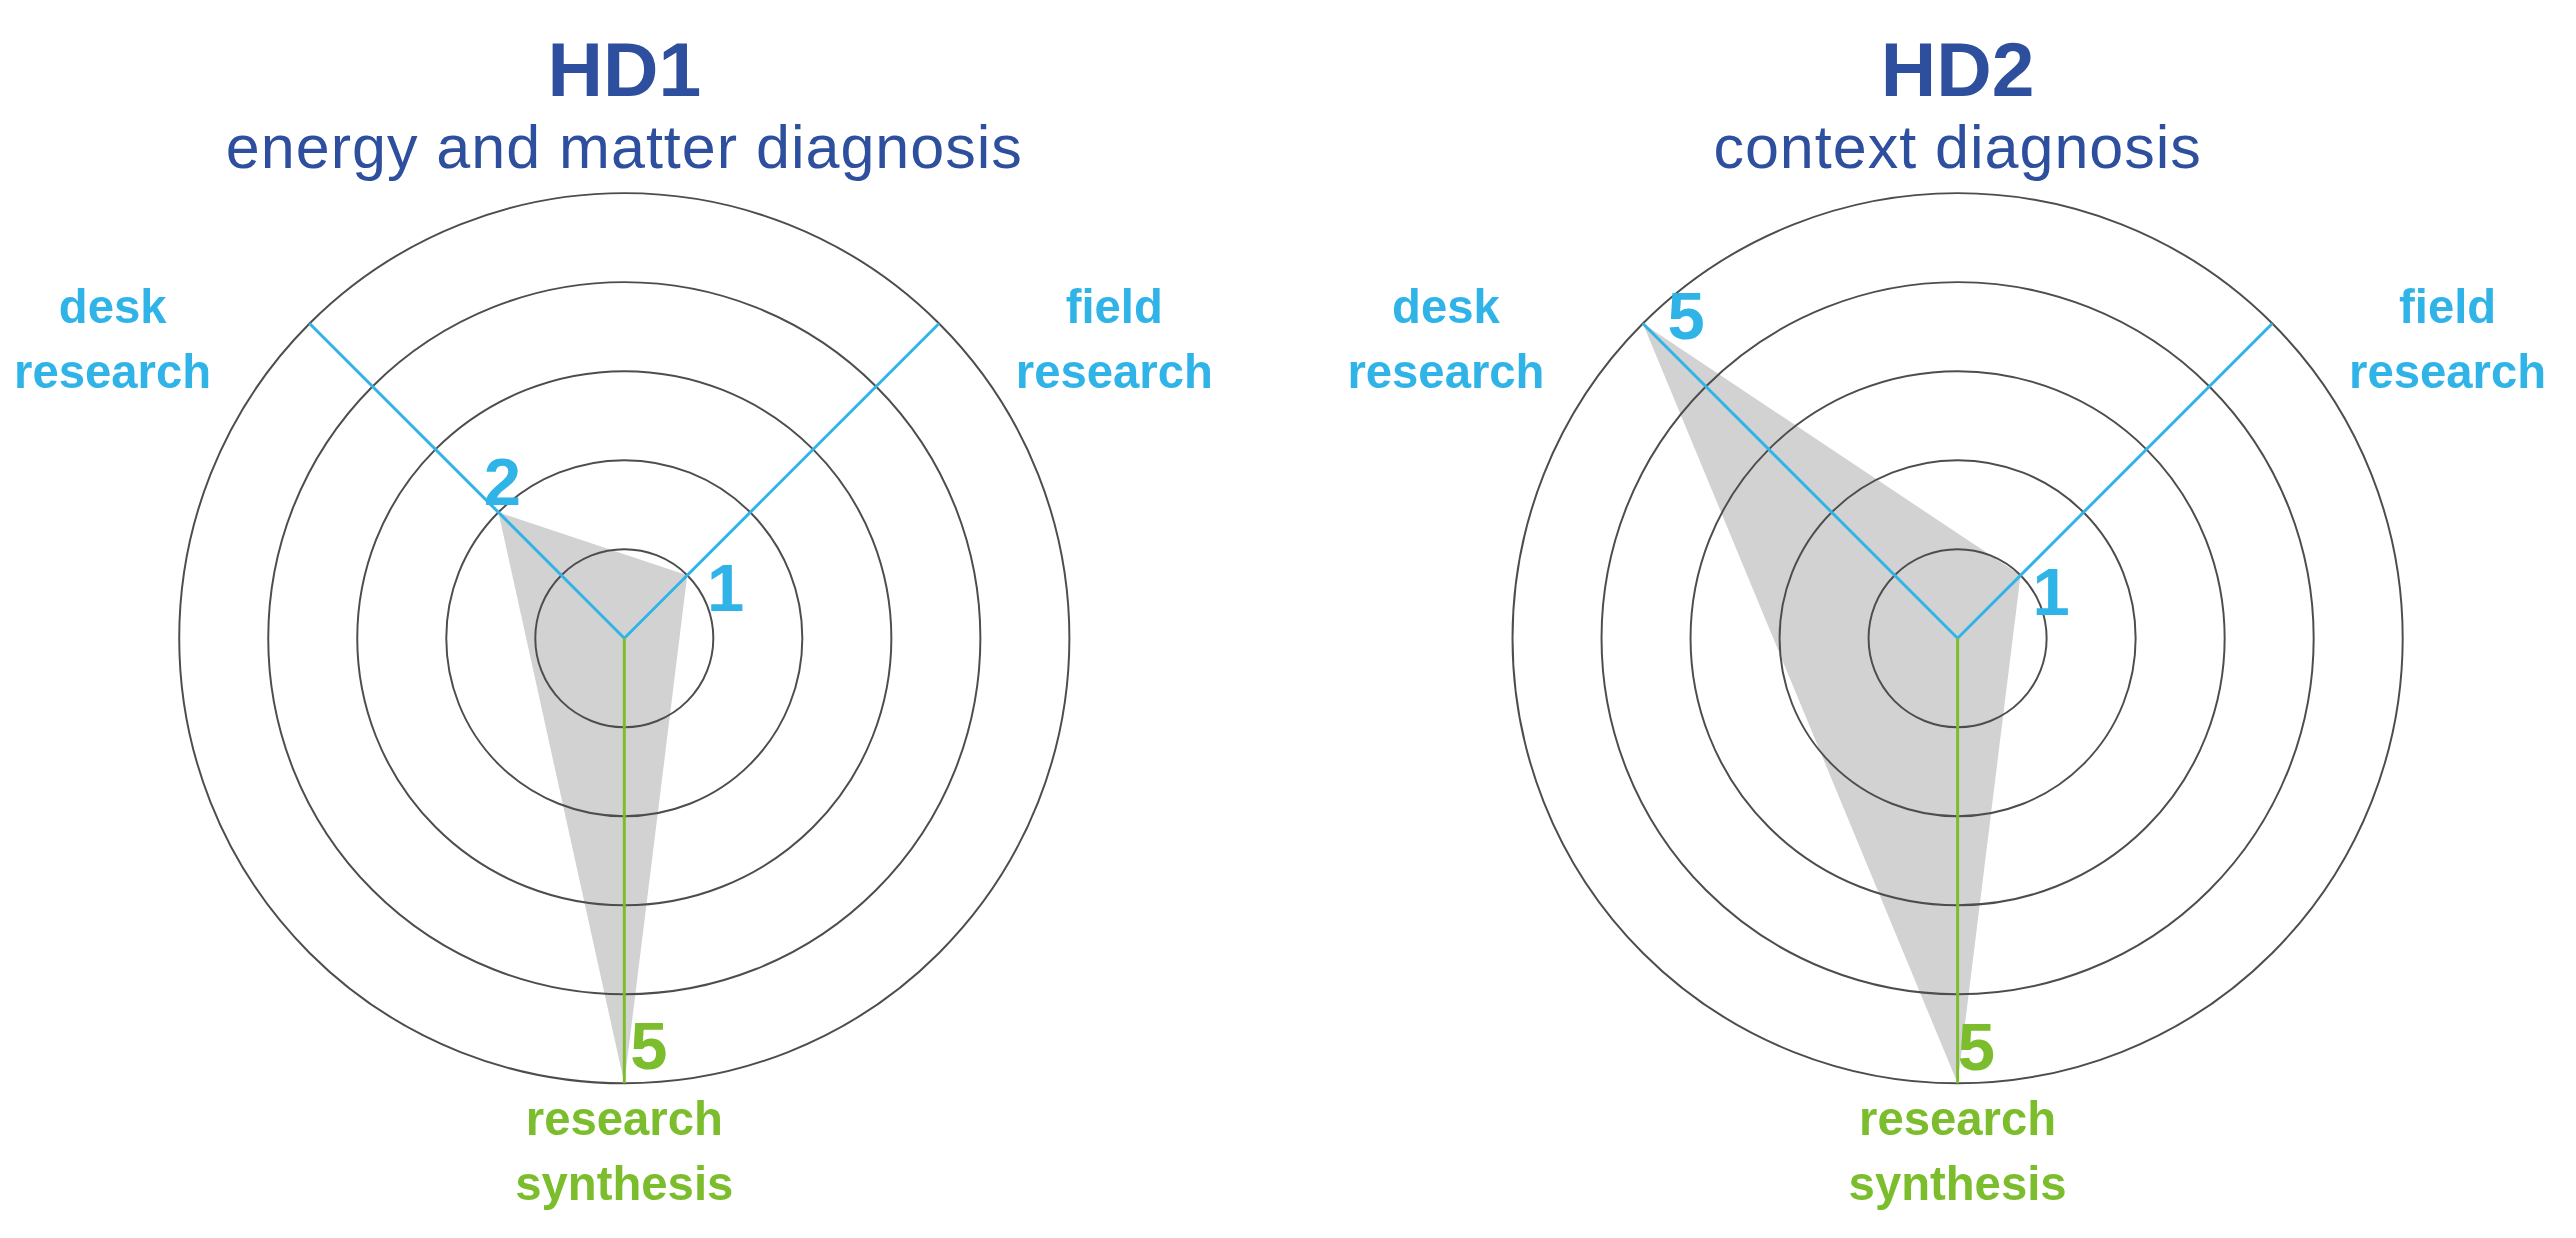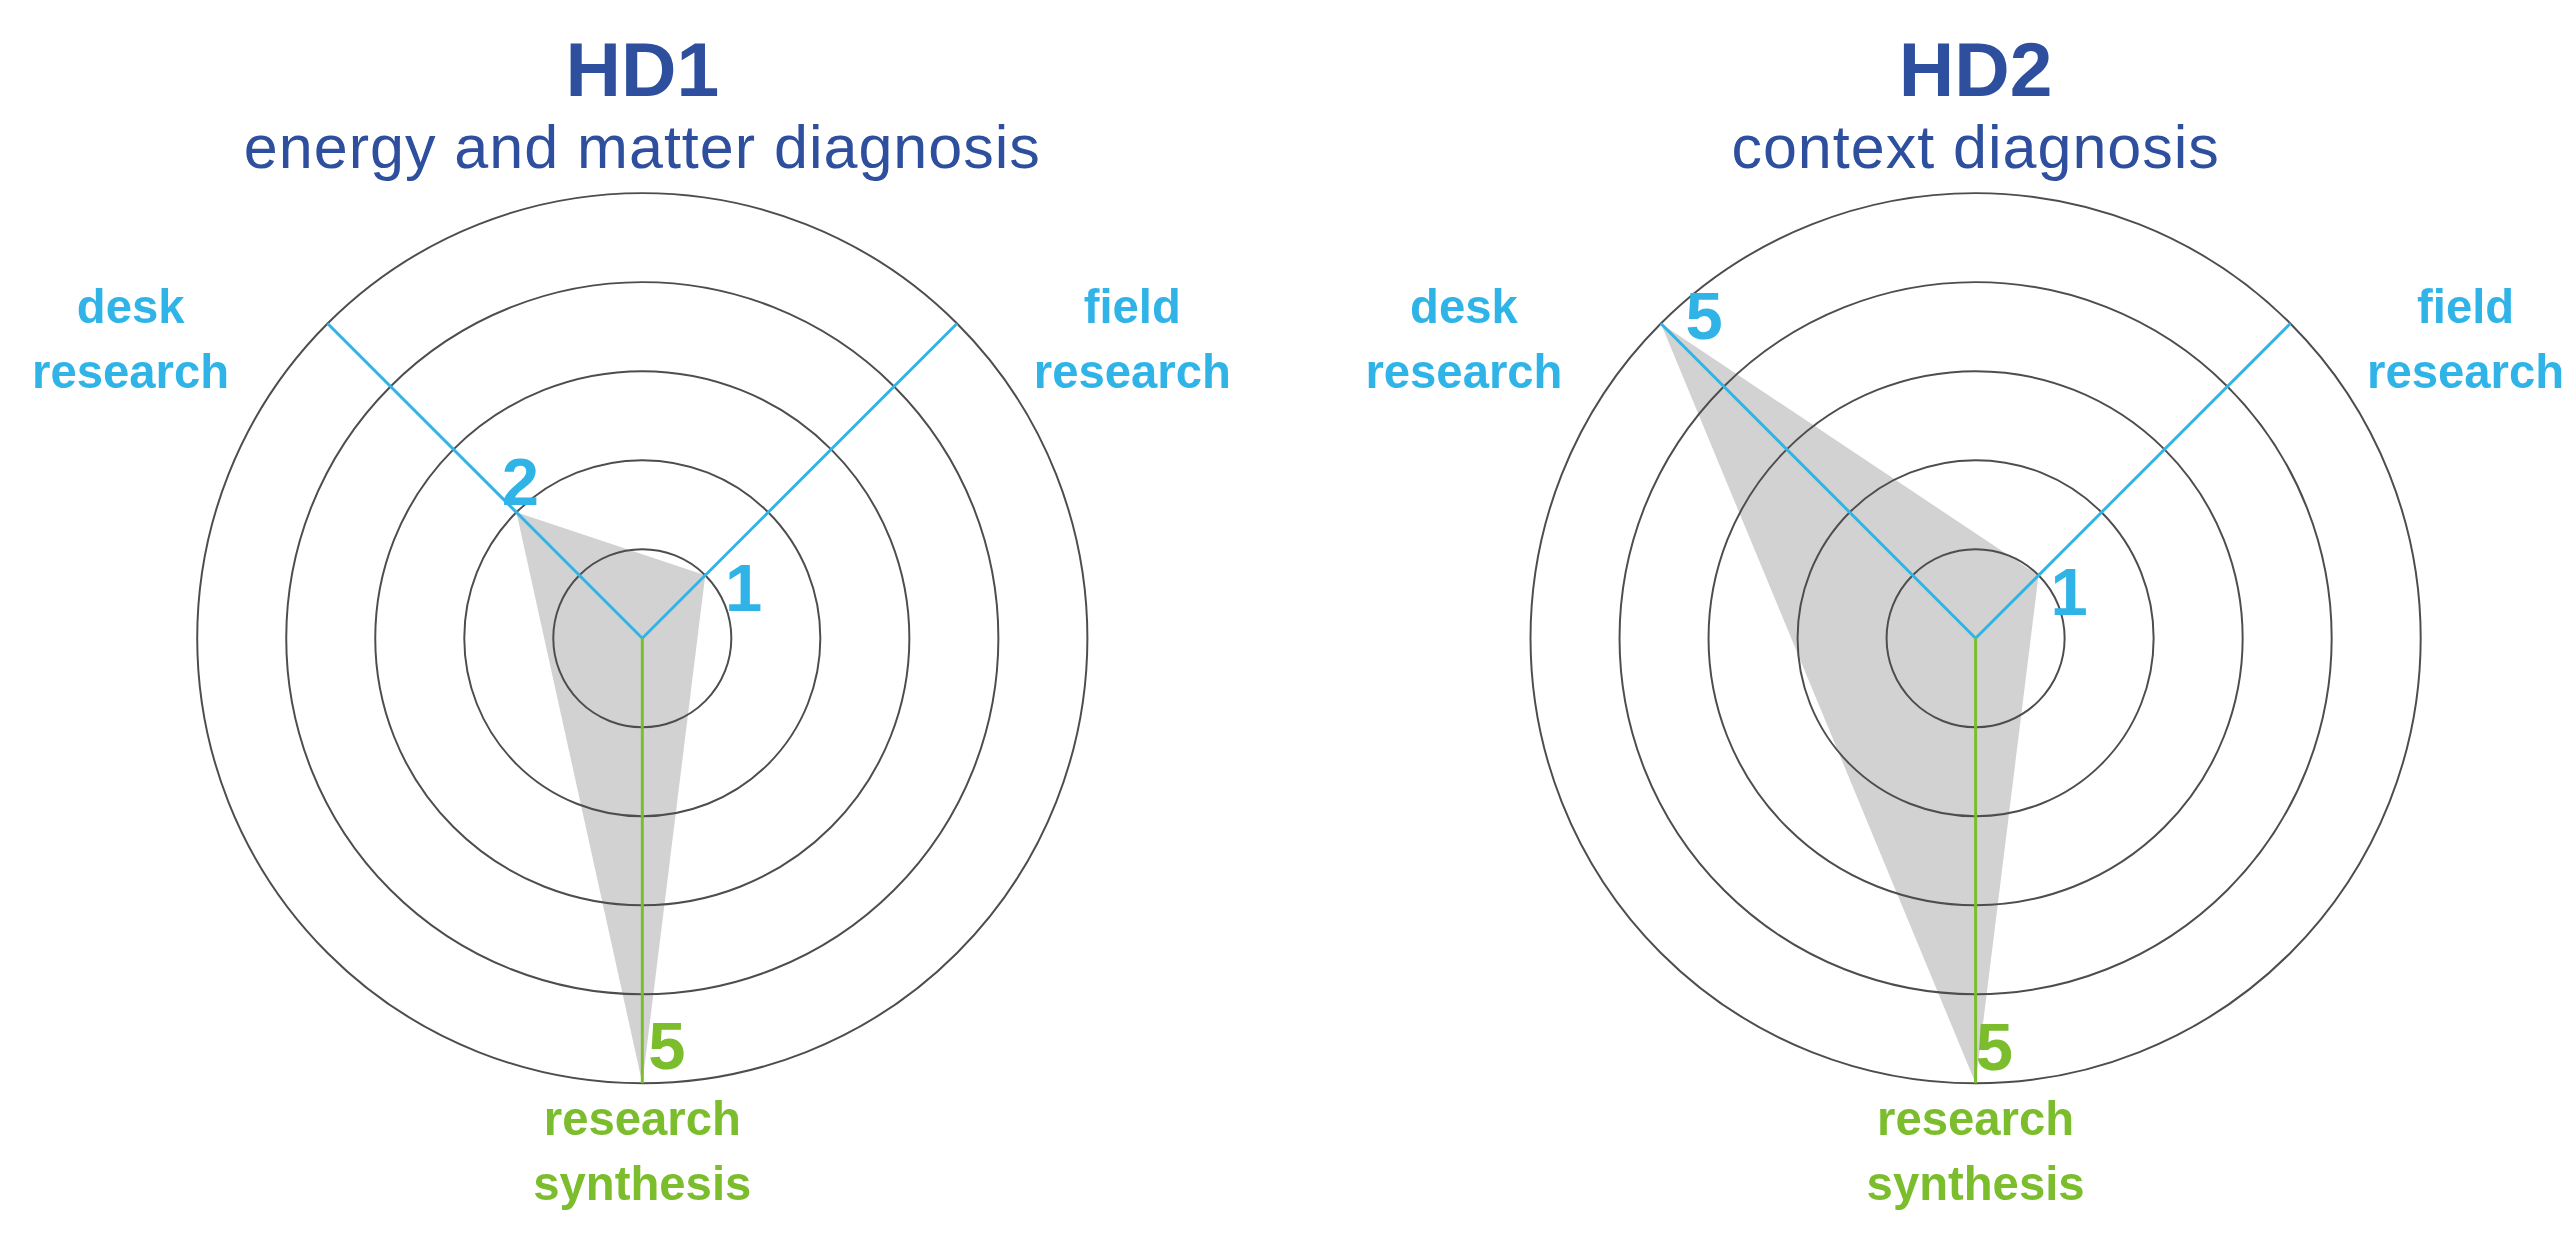--- a/index.html
+++ b/index.html
@@ -9,21 +9,21 @@
     --grid:#4D4D4D;
     --fill:#D2D2D2;
     --bg:#FFFFFF;
   }
   html,body{margin:0;padding:0;}
   body{
     width:2576px;height:1239px;background:var(--bg);
     font-family:"Liberation Sans", sans-serif;
     overflow:hidden;
   }
-  .page{display:flex;width:2456px;height:1239px;margin-left:18px;}
+  .page{display:flex;width:2456px;height:1239px;}
   svg.radar{display:block;width:1288px;height:1239px;flex:0 0 auto;}
   text{font-family:"Liberation Sans", sans-serif;}
   .title{
     font-size:78px;font-weight:bold;text-anchor:middle;fill:var(--navy);
   }
   .subtitle{
     font-size:62px;font-weight:normal;text-anchor:middle;fill:var(--navy);
     letter-spacing:1px;
   }
   .axis-label{

